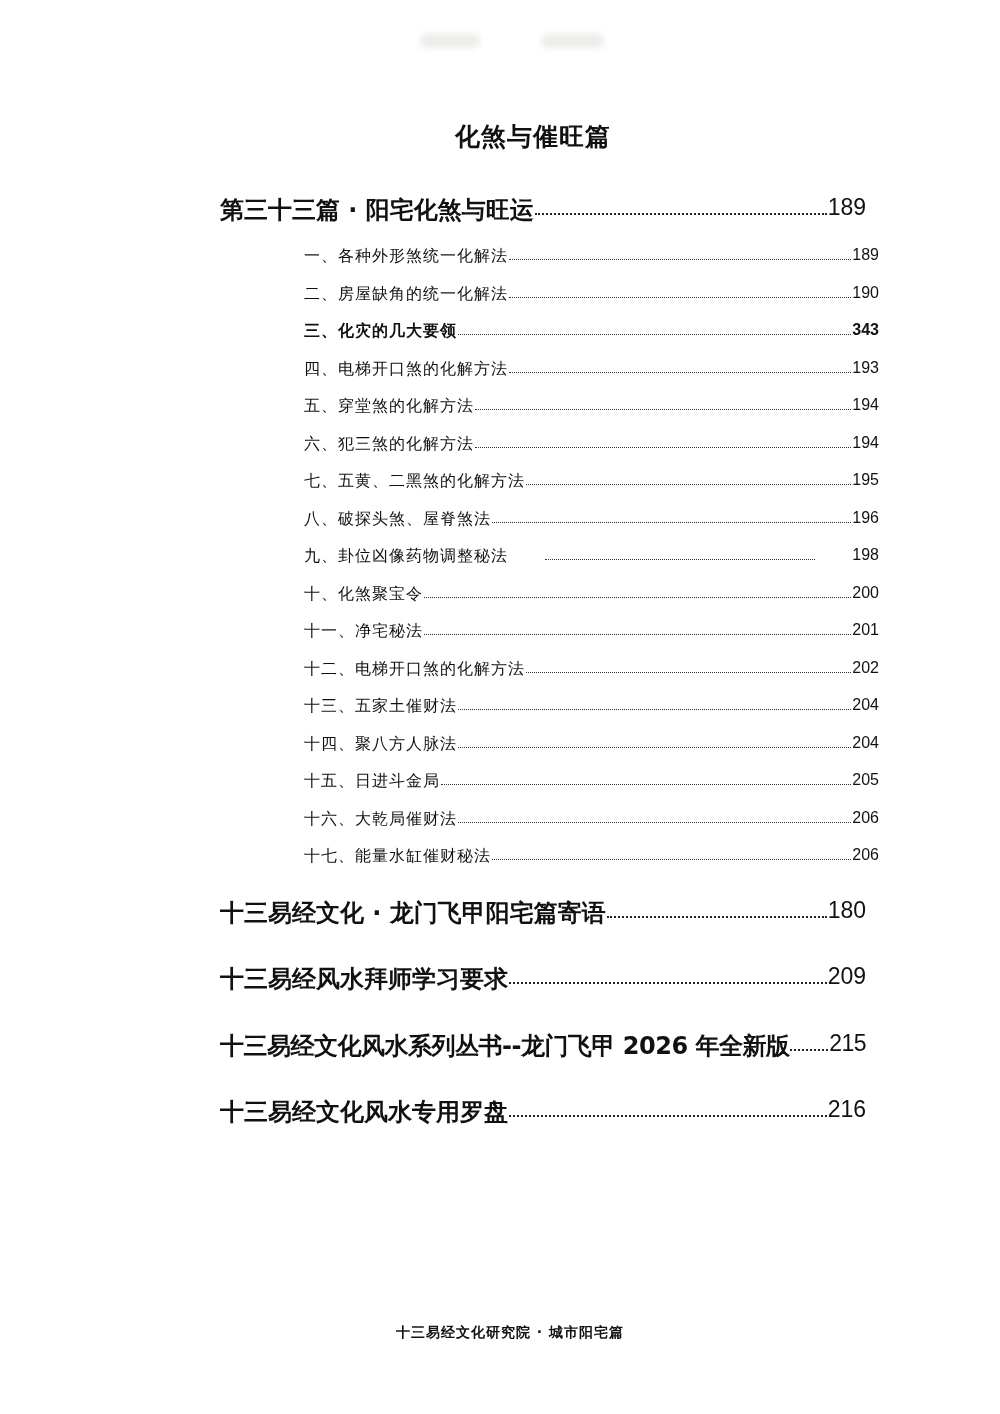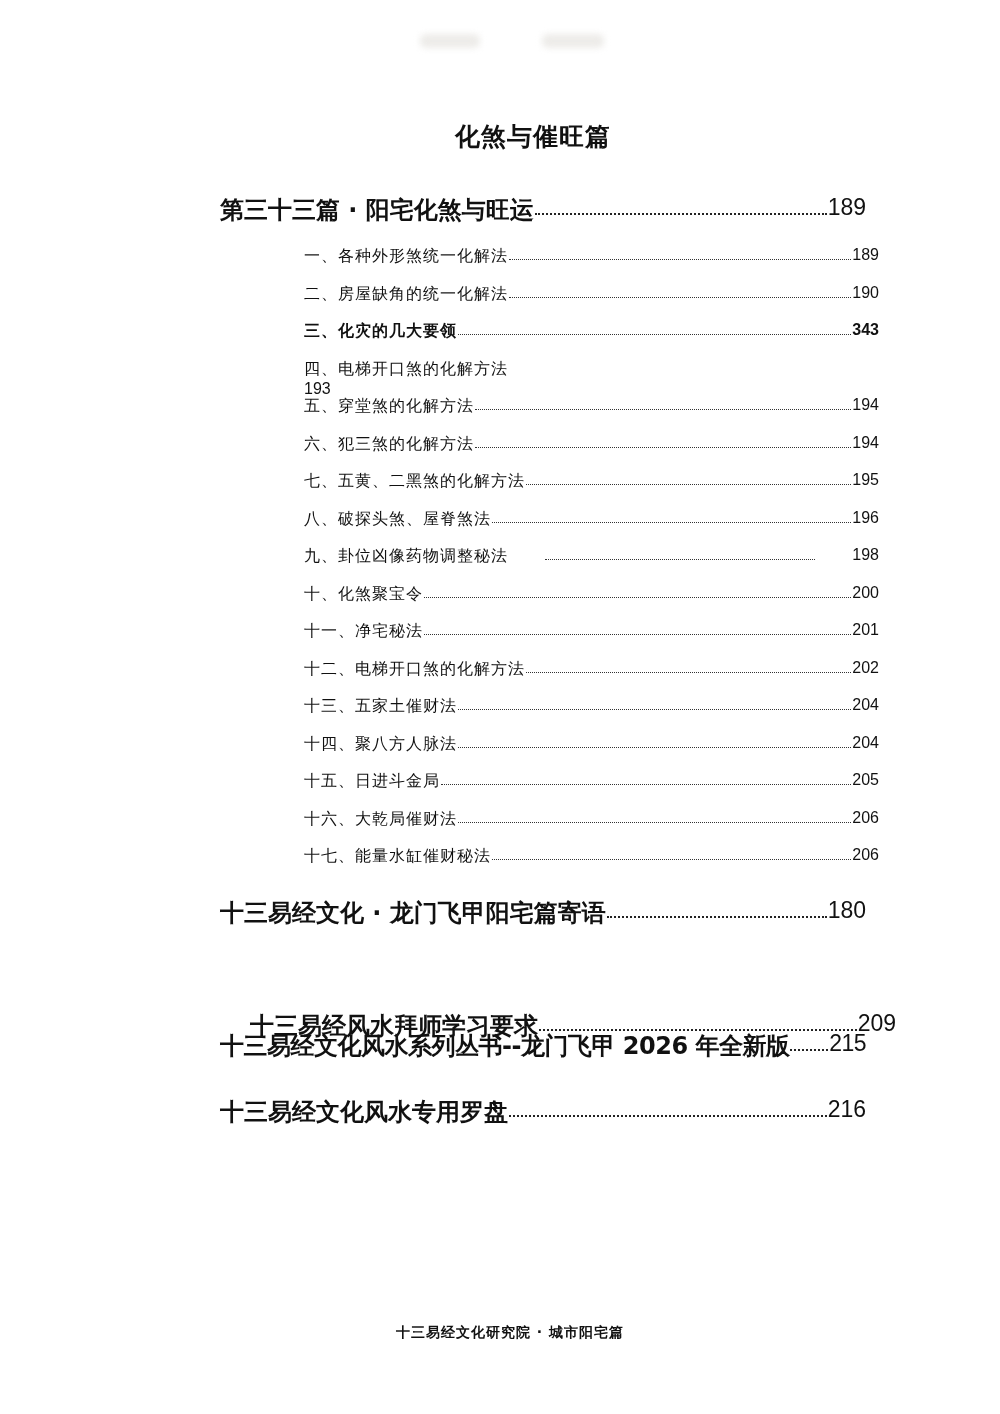--- a/index.html
+++ b/index.html
@@ -56,21 +56,21 @@
 <div class="row sub" style="top:284px;">
   <span class="label">二、房屋缺角的统一化解法</span>
   <span class="dots"></span>
   <span class="page">190</span>
 </div>
 <div class="row sub" style="top:321px;font-weight:bold;">
   <span class="label">三、化灾的几大要领</span>
   <span class="dots"></span>
   <span class="page">343</span>
 </div>
-<div class="row sub" style="top:359px;flex-direction:column;">
+<div class="row sub" style="top:359px;">
   <span class="label">四、电梯开口煞的化解方法</span>
   <span class="dots"></span>
   <span class="page">193</span>
 </div>
 <div class="row sub" style="top:396px;">
   <span class="label">五、穿堂煞的化解方法</span>
   <span class="dots"></span>
   <span class="page">194</span>
 </div>
 <div class="row sub" style="top:434px;">
@@ -132,21 +132,21 @@
   <span class="label">十七、能量水缸催财秘法</span>
   <span class="dots"></span>
   <span class="page">206</span>
 </div>
 
 <div class="row main" style="top:897px;">
   <span class="label">十三易经文化 · 龙门飞甲阳宅篇寄语</span>
   <span class="dots"></span>
   <span class="page">180</span>
 </div>
-<div class="row main" style="top:1010px;margin-left:30px;">
+<div class="row main" style="top:963px;">
   <span class="label">十三易经风水拜师学习要求</span>
   <span class="dots"></span>
   <span class="page">209</span>
 </div>
 <div class="row main" style="top:1030px;letter-spacing:-0.5px;">
   <span class="label">十三易经文化风水系列丛书--龙门飞甲 2026 年全新版</span>
   <span class="dots"></span>
   <span class="page">215</span>
 </div>
 <div class="row main" style="top:1096px;">

